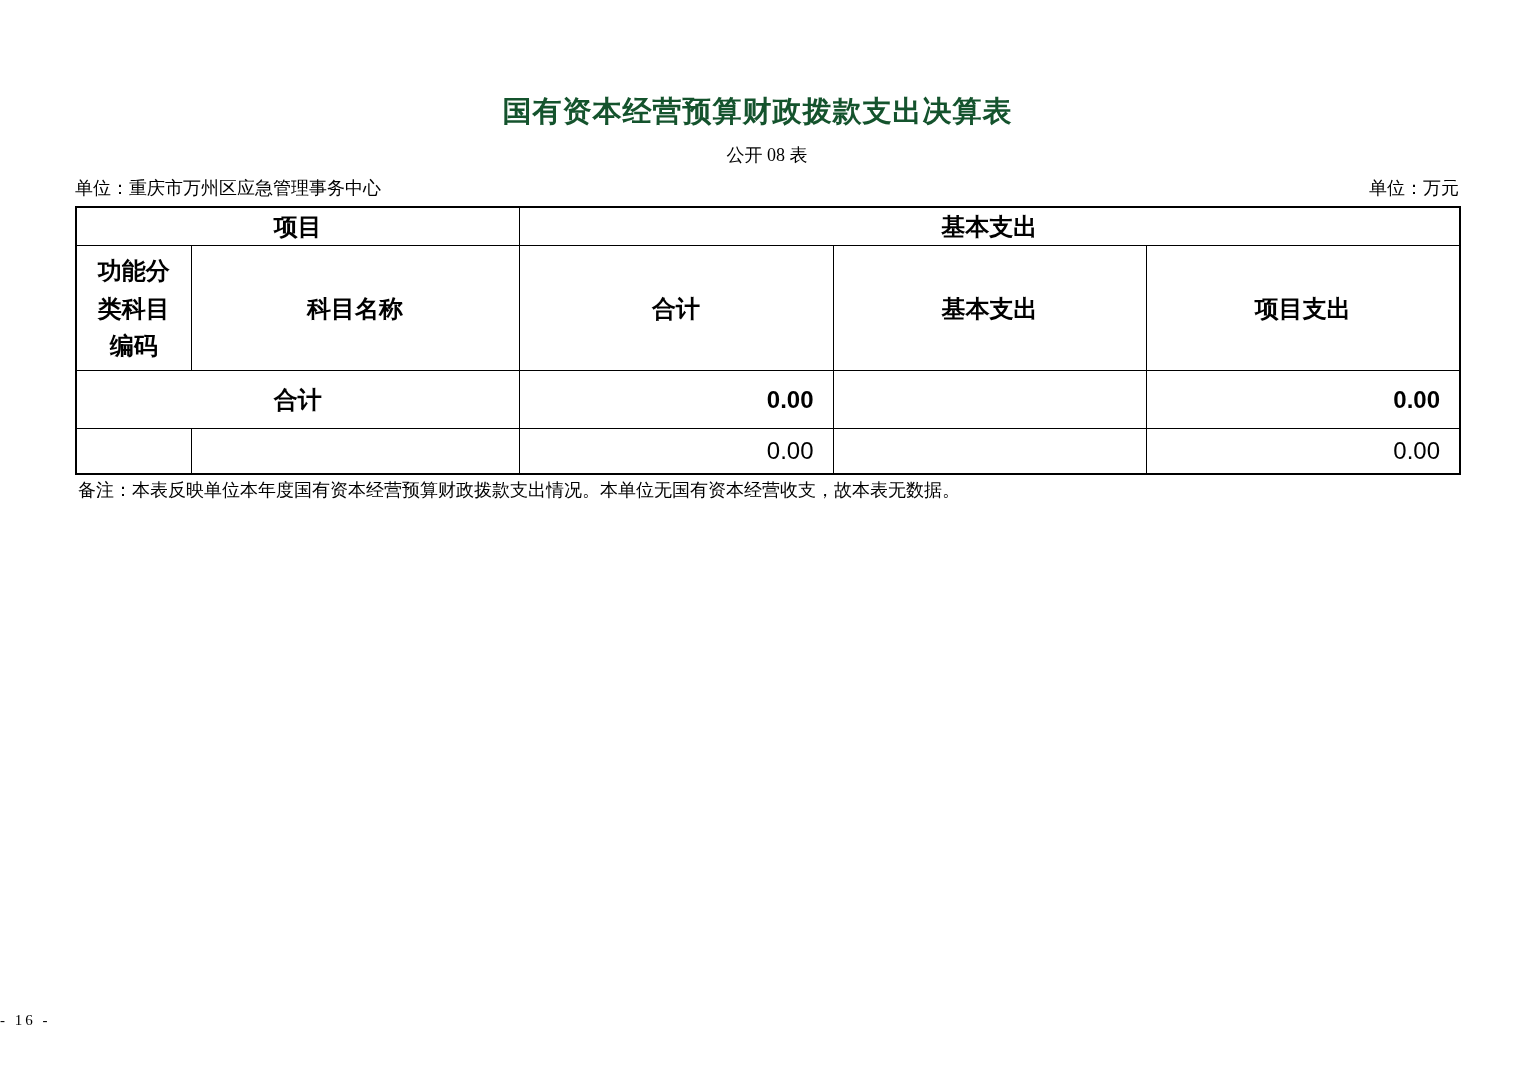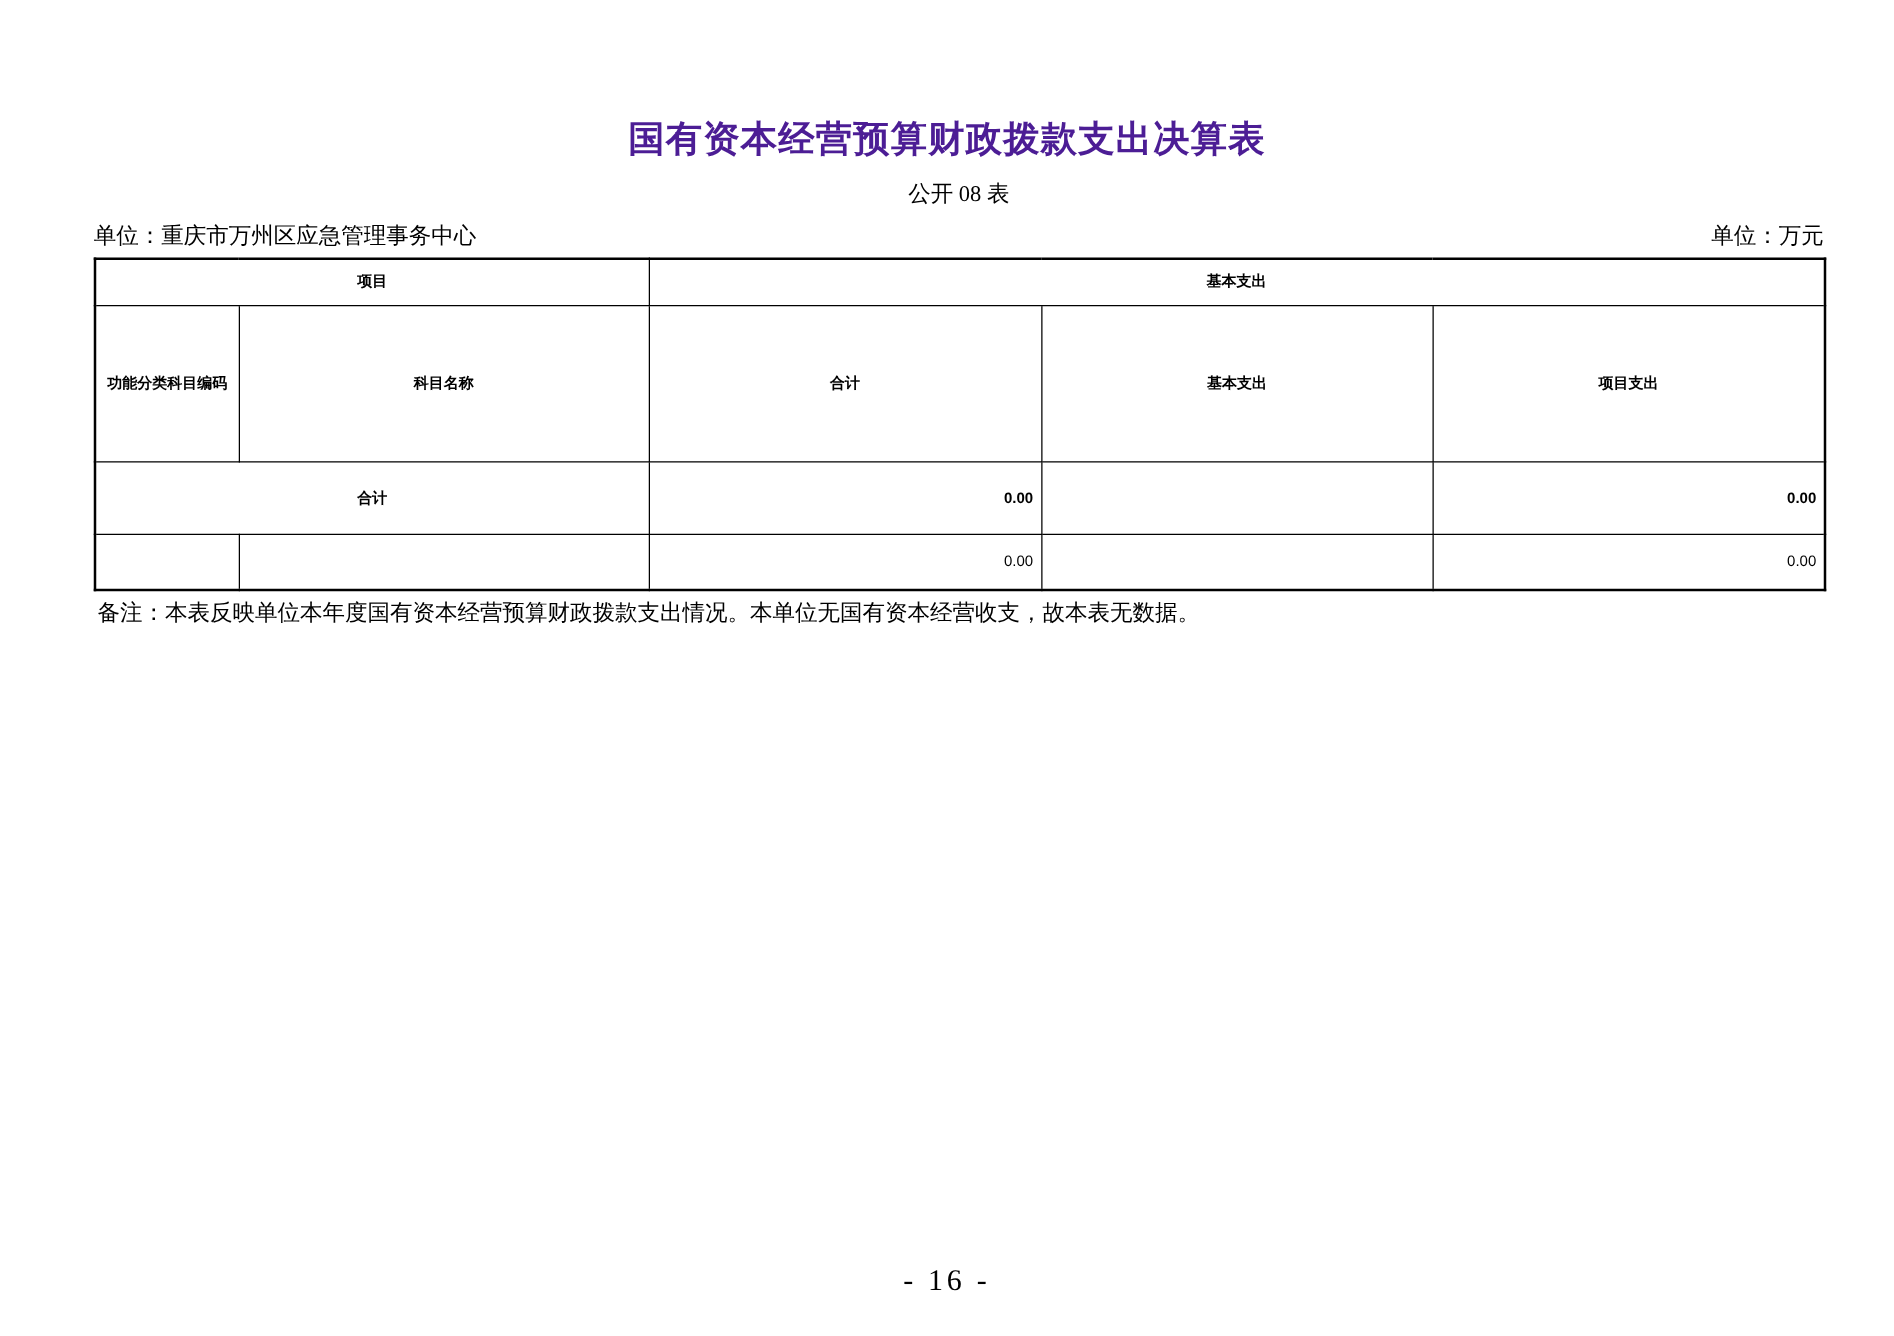--- a/index.html
+++ b/index.html
@@ -25,21 +25,21 @@
   .doc-title {
     position: absolute;
     top: 92px;
     left: 0;
     width: 100%;
     text-align: center;
     font-family: "Liberation Sans", sans-serif;
     font-weight: bold;
     font-size: 29px;
     letter-spacing: 1px;
-    color: #4c1d95;
+    color: #14532d;
   }
 
   .meta-code {
     position: absolute;
     top: 143px;
     left: 75px;
     width: 1384px;
     text-align: center;
     font-size: 18px;
   }
@@ -61,23 +61,23 @@
     left: 75px;
     width: 1384px;
     border-collapse: collapse;
     table-layout: fixed;
     background: #ffffff;
   }
 
   table.report th,
   table.report td {
     border: 1px solid #000000;
-    padding: 0 6px;
+    padding: 0 19px;
     vertical-align: middle;
-    font-size: 12px;
+    font-size: 24px;
     overflow: hidden;
   }
 
   table.report {
     border: 2px solid #000000;
   }
 
   table.report th {
     font-family: "Liberation Sans", sans-serif;
     font-weight: bold;
@@ -112,22 +112,21 @@
     font-size: 18px;
     line-height: 1.3;
     text-align: left;
   }
 
   .page-number {
     position: absolute;
     top: 1012px;
     left: 0;
     width: 100%;
-    text-align: center;
-    font-size: 24px;
+    font-size: 15px;
     letter-spacing: 3px;
     font-family: "Liberation Serif", serif;
   }
 </style>
 </head>
 <body>
 
 <div class="page">
 
   <div class="doc-title">国有资本经营预算财政拨款支出决算表</div>

